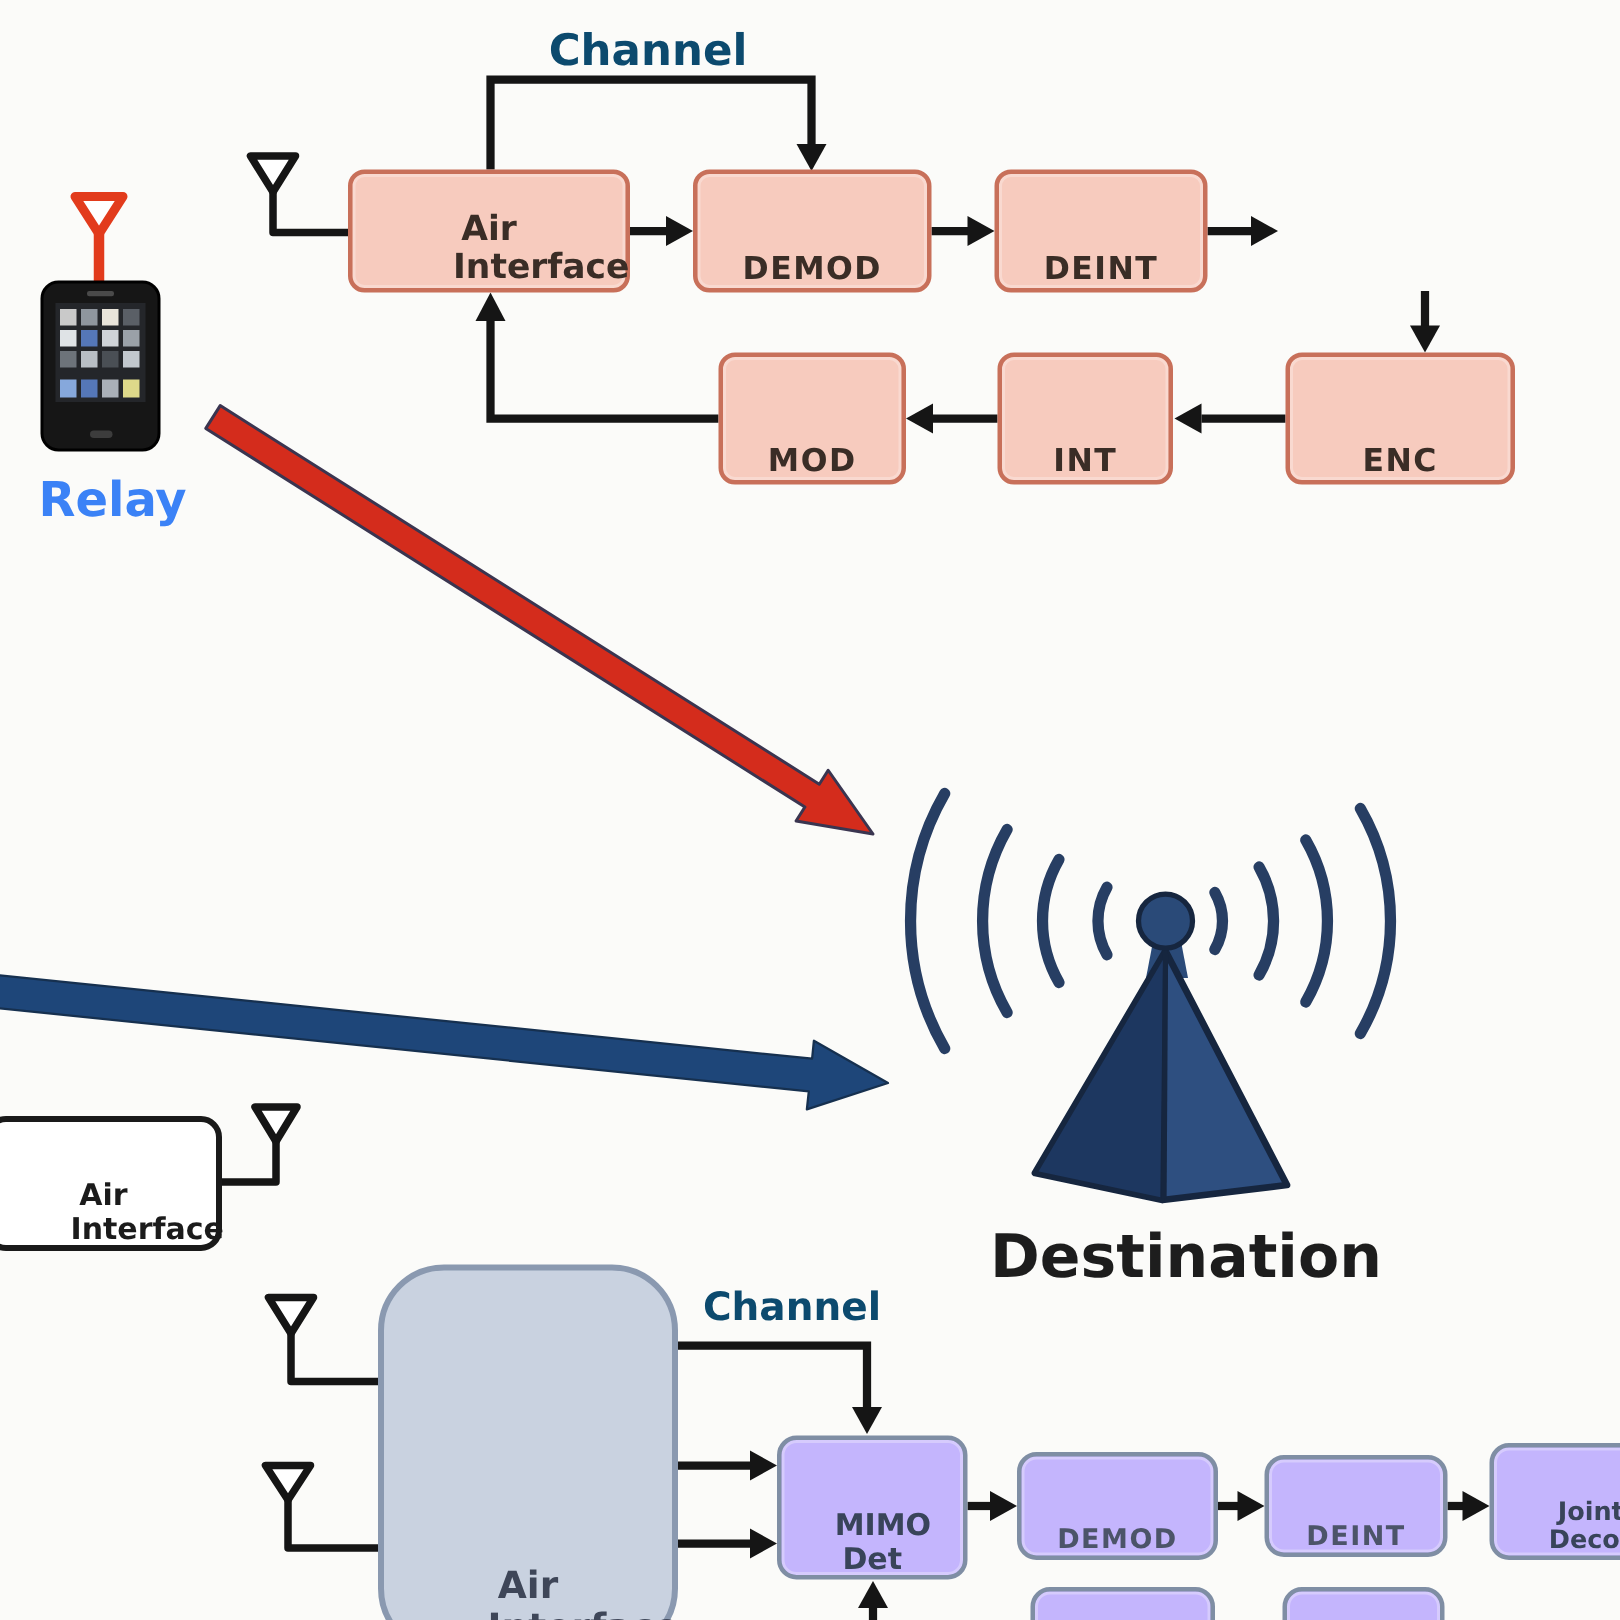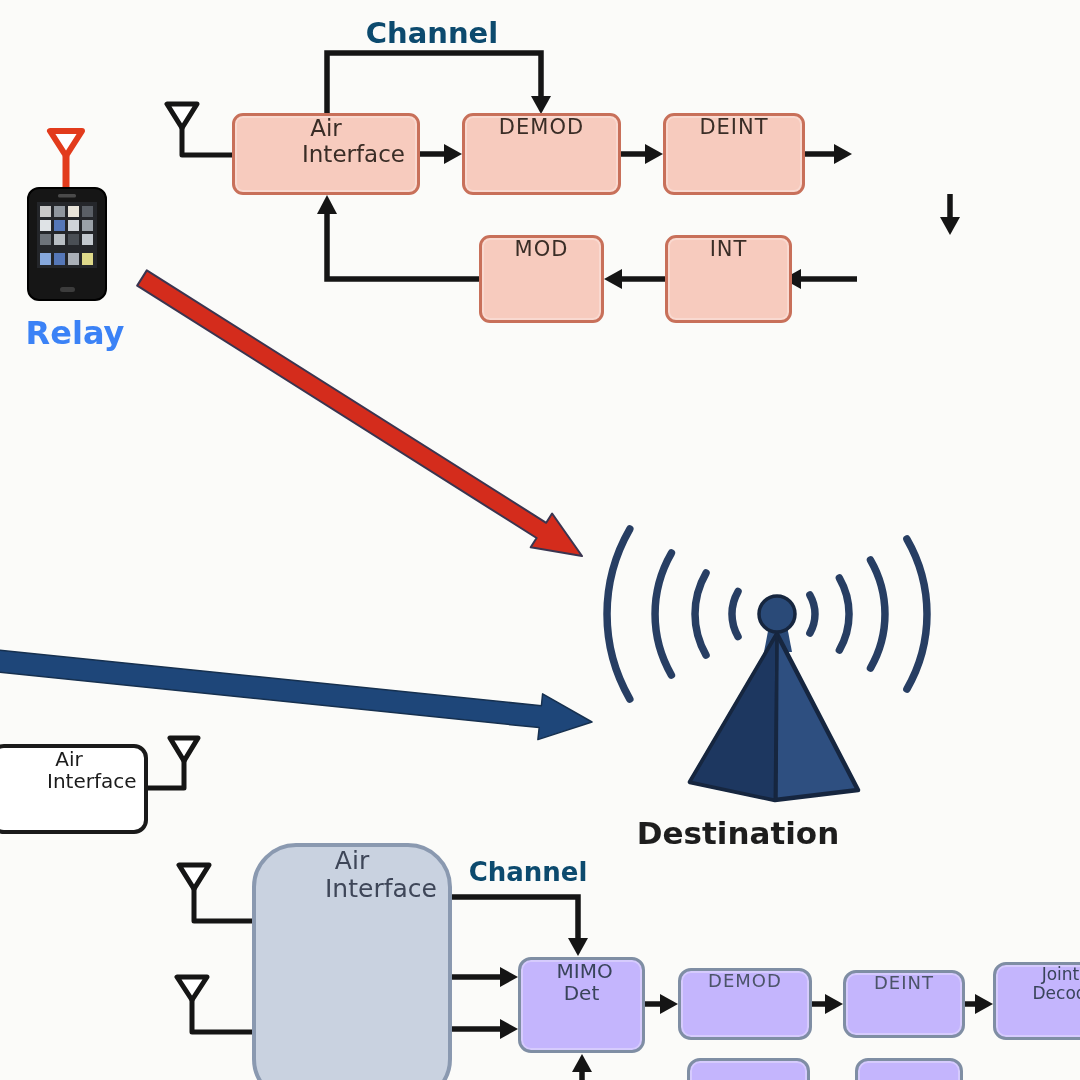--- a/index.html
+++ b/index.html
@@ -2,22 +2,22 @@
 <html><head>
 <meta charset="utf-8">
 <style>
   html,body{margin:0;padding:0;background:#e8e8e8;}
   #canvas{
     position:relative;width:1080px;height:1080px;overflow:hidden;
     background:#fbfbf9;font-family:"DejaVu Sans",sans-serif;
   }
   #wires{position:absolute;left:0;top:0;width:1080px;height:1080px;}
   .box{
-    position:absolute;box-sizing:border-box;display:flex;align-items:flex-start;justify-content:center;
-    text-align:center;font-weight:normal;border-radius:11px;
+    position:absolute;box-sizing:border-box;display:flex;align-items:flex-end;justify-content:center;
+    text-align:center;font-weight:bold;border-radius:11px;
   }
   .box .lbl{display:inline-block;line-height:1.12;}
   .pink{
     background:#f7cbbe;border:3px solid #c8705a;color:#3a2d26;
     box-shadow:inset 0 0 0 2px rgba(255,255,255,0.28);
   }
   .blue{
     background:#c4b5fd;border:3px solid #7f8ea4;color:#39445a;
     box-shadow:inset 0 0 0 2px rgba(255,255,255,0.30);
     border-radius:13px;
@@ -160,37 +160,40 @@
       <polygon points="993,1004 975,994 975,1014" fill="#151515"></polygon>
     </g>
     <g>
       <path d="M582 1080 V1070" stroke="#151515" stroke-width="5.5"></path>
       <polygon points="582,1054 572,1072 592,1072" fill="#151515"></polygon>
     </g>
   </svg>
 
   <div class="caption" style="left:358px;top:16px;width:148px;font-size:29px;">Channel</div>
   <div class="caption" style="left:16px;top:314px;width:118px;font-size:32px;color:#3b82f6;">Relay</div>
-  <div class="caption" style="left:632px;top:815px;width:212px;font-size:31px;color:#1d1d1d;">Destination</div>
+  <div class="caption" style="left:660px;top:815px;width:212px;font-size:40px;color:#1d1d1d;">Destination</div>
   <div class="caption" style="left:458px;top:857px;width:140px;font-size:26px;">Channel</div>
 
   <div class="box pink" style="left:232px;top:113px;width:188px;height:82px;font-size:23px;">
     <span class="lbl" style="width:48px;">Air Interface</span>
   </div>
   <div class="box pink" style="left:462px;top:113px;width:159px;height:82px;font-size:21px;letter-spacing:1px;">
     <span class="lbl">DEMOD</span>
   </div>
   <div class="box pink" style="left:663px;top:113px;width:142px;height:82px;font-size:21px;letter-spacing:1px;">
     <span class="lbl">DEINT</span>
   </div>
   <div class="box pink" style="left:479px;top:235px;width:125px;height:88px;font-size:21px;letter-spacing:1px;">
     <span class="lbl">MOD</span>
   </div>
-  <div class="box pink" style="left:665px;top:235px;width:127px;height:88px;font-size:21px;letter-spacing:1px;">
+  <div class="box pink" style="left:665px;top:235px;width:117px;height:88px;font-size:21px;letter-spacing:1px;">
     <span class="lbl">INT</span>
+  </div>
+  <div class="box pink" style="left:857px;top:235px;width:153px;height:88px;font-size:21px;letter-spacing:1px;">
+    <span class="lbl">ENC</span>
   </div>
 
   <div class="box whitebox" style="left:-10px;top:744px;width:158px;height:90px;font-size:20px;">
     <span class="lbl" style="width:44px;">Air Interface</span>
   </div>
 
   <div class="box bigblue" style="left:252px;top:843px;width:200px;height:260px;font-size:25px;">
     <span class="lbl" style="width:54px;">Air Interface</span>
   </div>
   <div class="box blue" style="left:518px;top:957px;width:127px;height:96px;font-size:20px;">

